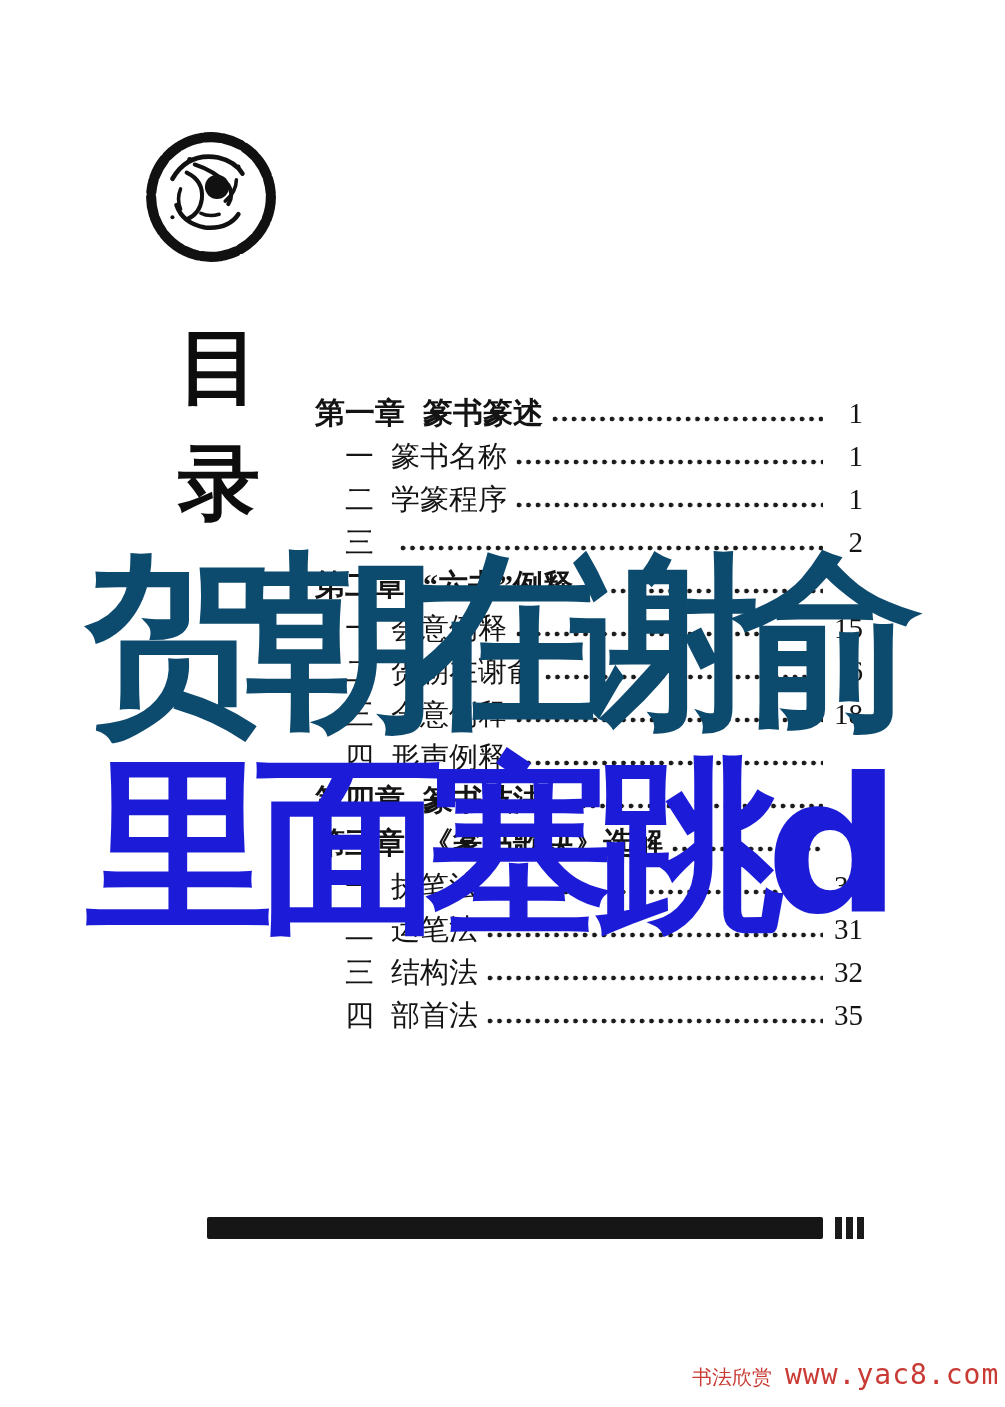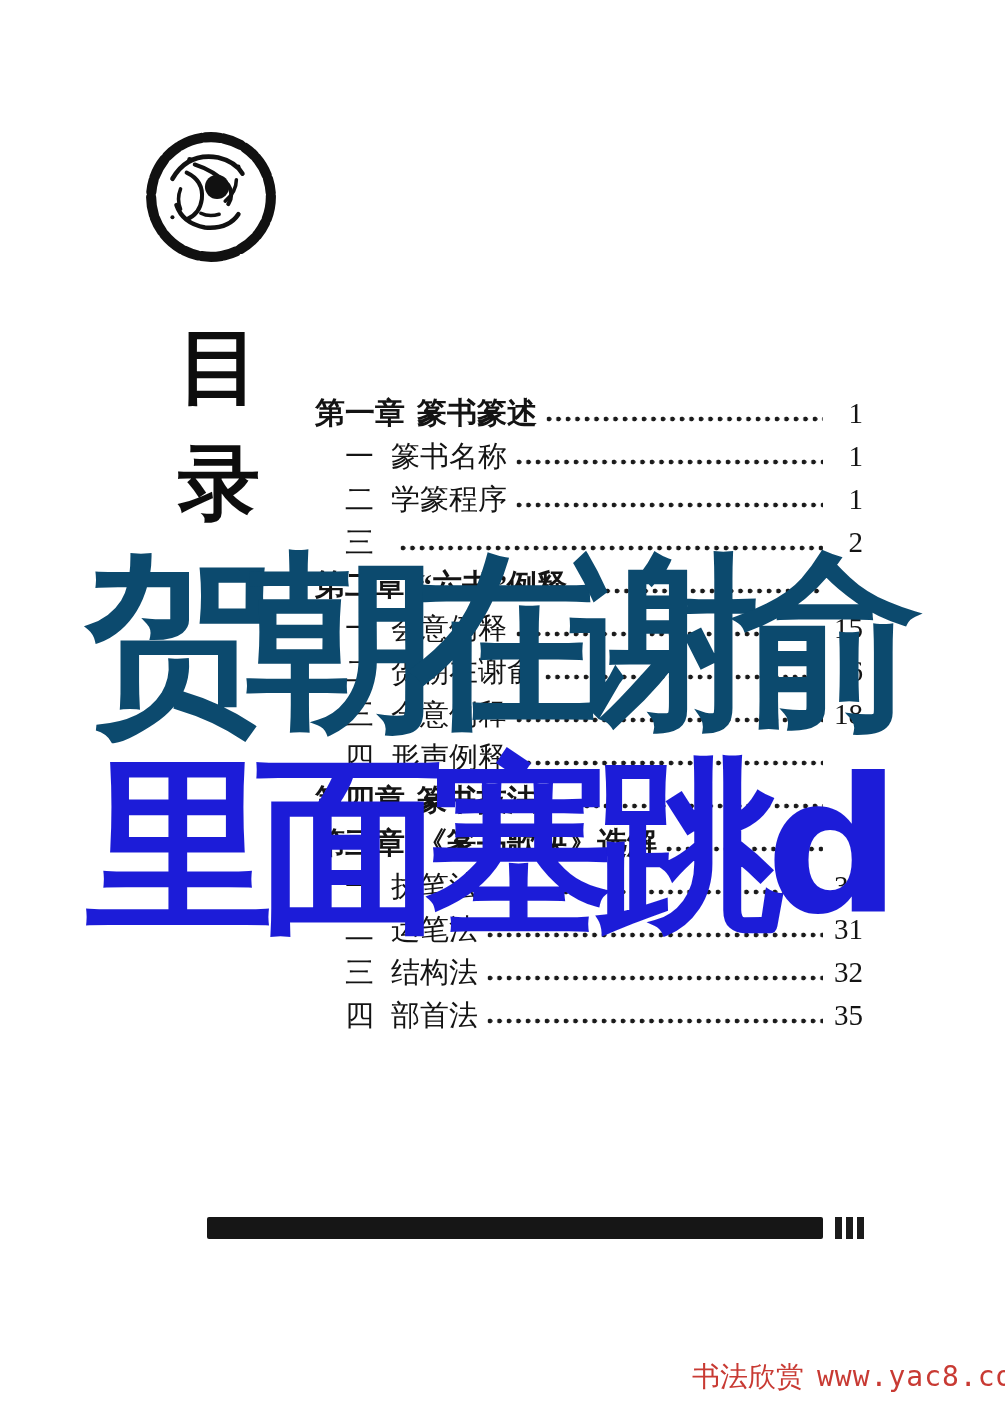--- a/index.html
+++ b/index.html
@@ -16,42 +16,42 @@
   .mulu { position:absolute; left:176px; top:326px; width:86px; text-align:center;
           font-family:"DejaVu Serif", serif; font-weight:bold; color:#0d0d0d; }
   .mulu .char { display:block; font-size:82px; line-height:80px; }
   .mulu .char + .char { margin-top:36px; }
 
   
   .toc { position:absolute; left:315px; top:392px; width:548px; }
   .toc-row { display:flex; align-items:center; height:43px; font-size:29px; white-space:nowrap; }
   .toc-row.chapter { font-weight:bold; font-size:30px; }
   .toc-row.section .prefix { margin-left:30px; width:46px; }
-  .toc-row.chapter .prefix { margin-right:12px; }
+  .toc-row.chapter .prefix { margin-right:18px; }
   .leader { flex:1; align-self:center; height:8px; margin:10px 6px 0 8px;
             background-image:radial-gradient(circle at 4px 4px, #1a1a1a 2.1px, rgba(0,0,0,0) 2.7px);
             background-size:9.5px 8px; background-repeat:repeat-x; background-position:left center; }
   .pagenum { width:34px; text-align:right; font-size:29px; font-weight:normal; }
   .toc-row.chapter .pagenum { font-weight:normal; }
 
   
   .ov { position:absolute; left:86px; width:920px; line-height:1; white-space:nowrap;
         font-family:"DejaVu Sans", sans-serif; font-weight:bold; font-size:188px; }
   .ov.l1 { top:548px; letter-spacing:-26px; }
   .ov.l2 { top:752px; letter-spacing:-18px; }
 
   
   .divider { position:absolute; left:207px; top:1217px; width:616px; height:22px;
              background:#161616; border-radius:2px; }
   .ticks { position:absolute; left:835px; top:1217px; height:22px; display:flex; gap:4px; }
   .ticks span { display:block; width:7px; height:22px; background:#1b1b1b; }
 
   
   .sitemark { position:absolute; left:692px; top:1358px; white-space:nowrap; }
-  .sitemark .cn  { font-family:Liberation Serif, serif; font-size:28px; margin-right:13px; }
+  .sitemark .cn  { font-family:Liberation Serif, serif; font-size:20px; margin-right:13px; }
   .sitemark .url { font-family:"DejaVu Sans Mono", monospace; font-size:28px; letter-spacing:1px; }
 </style>
 </head>
 <body>
 
 <div class="page">
 
   <div class="seal">
     <svg viewBox="0 0 136 136" width="138" height="138" aria-hidden="true">
       <g fill="none" stroke="#111111" stroke-linecap="round">

